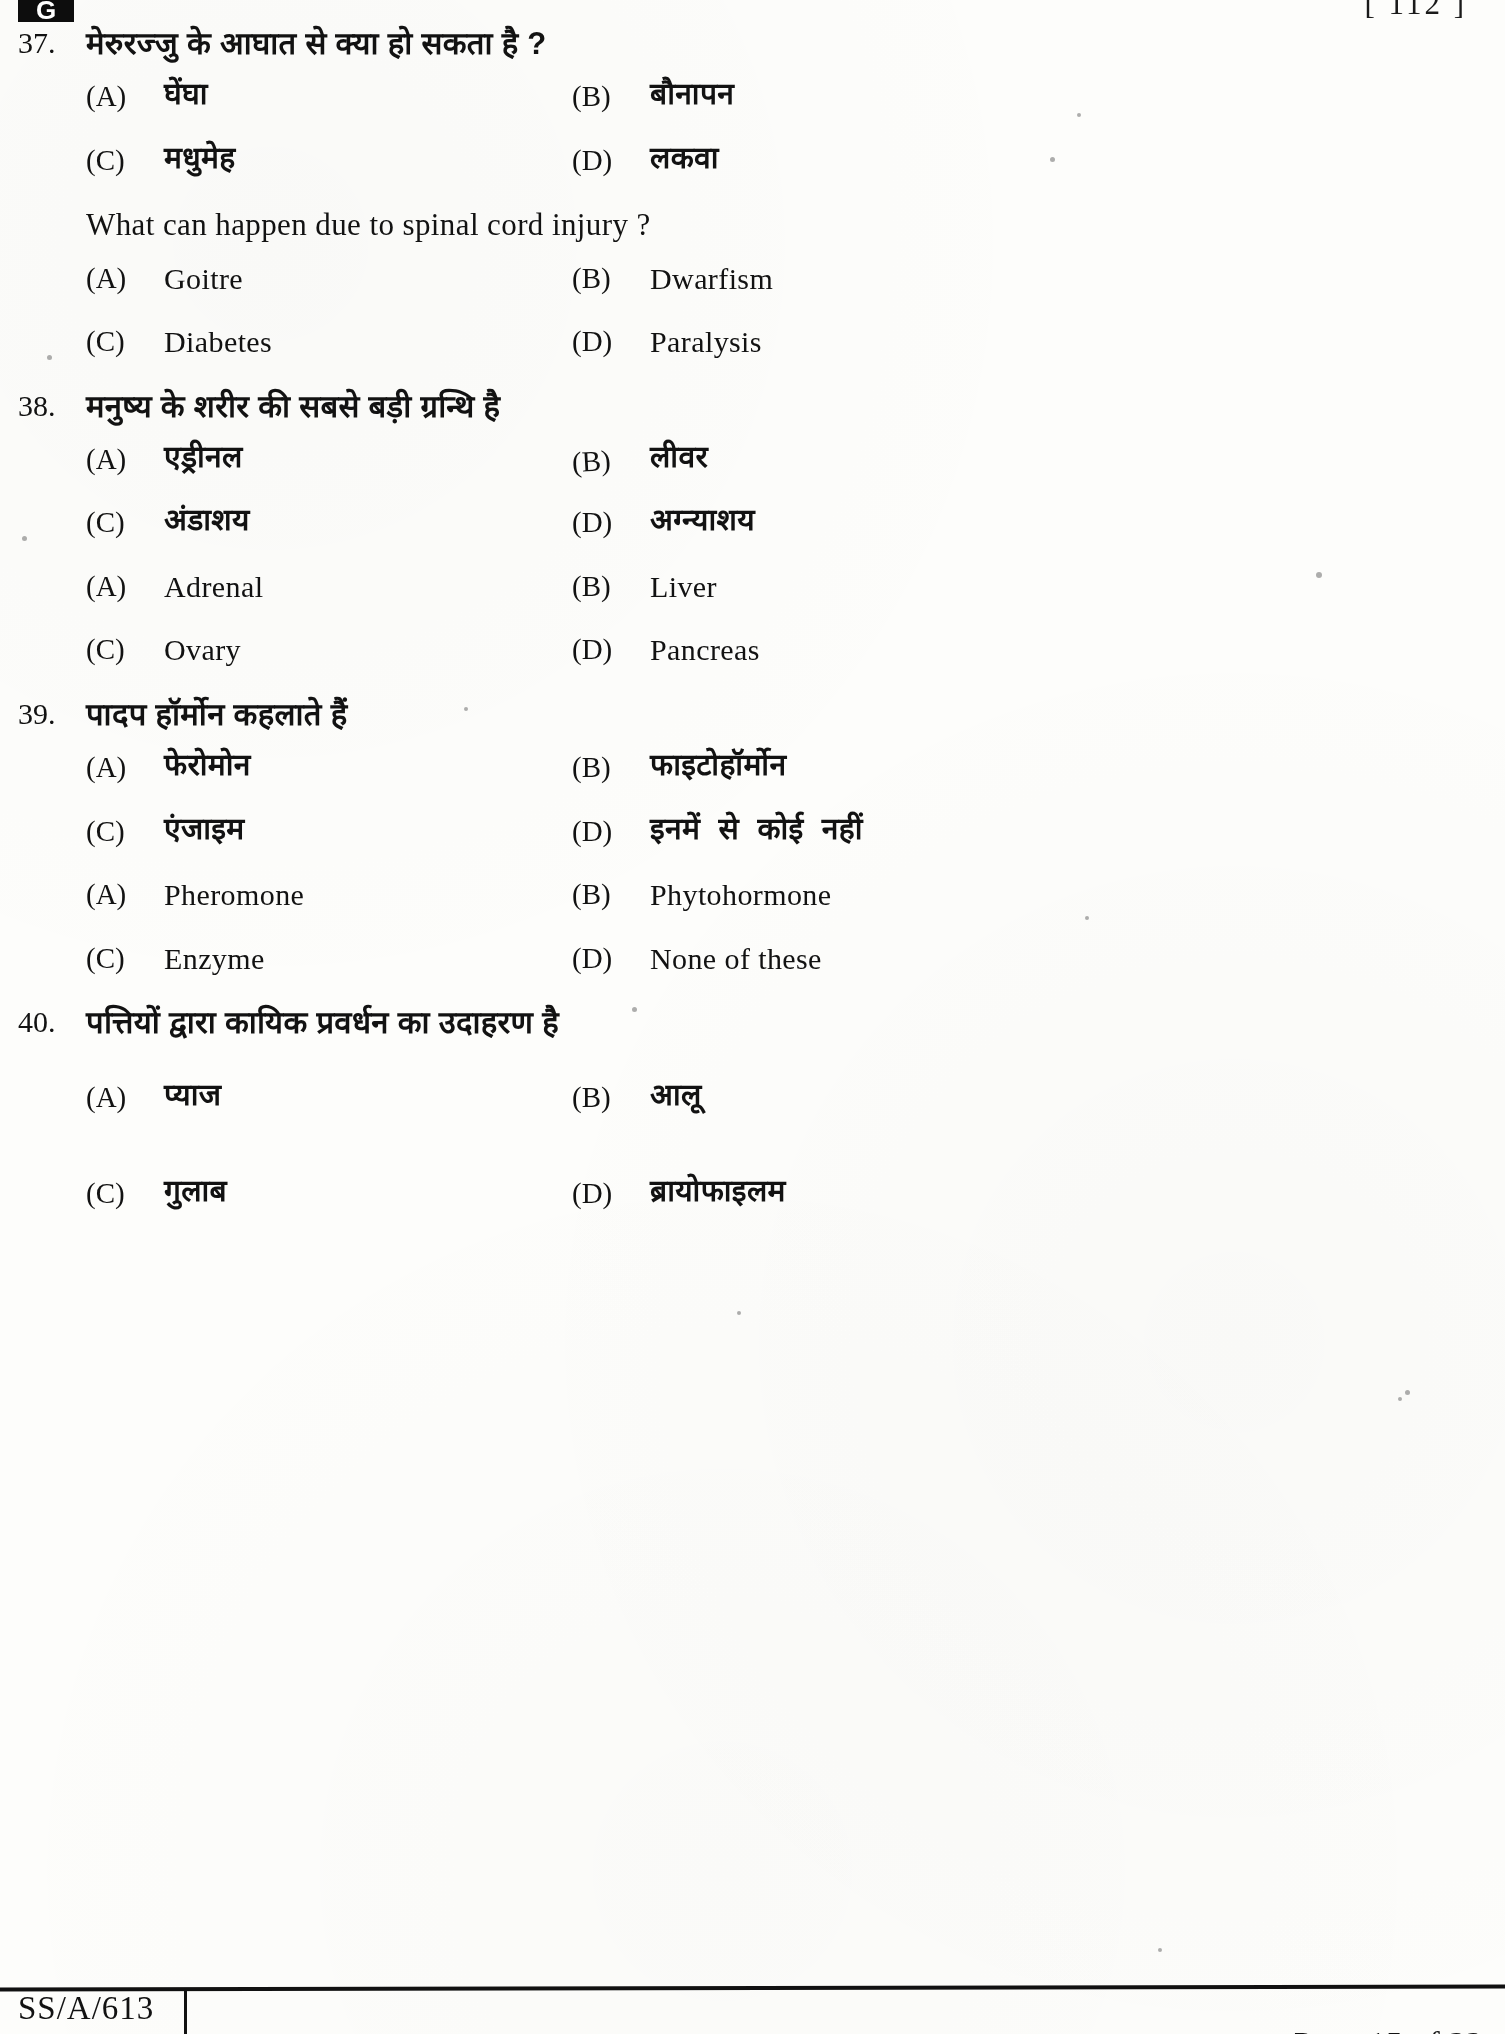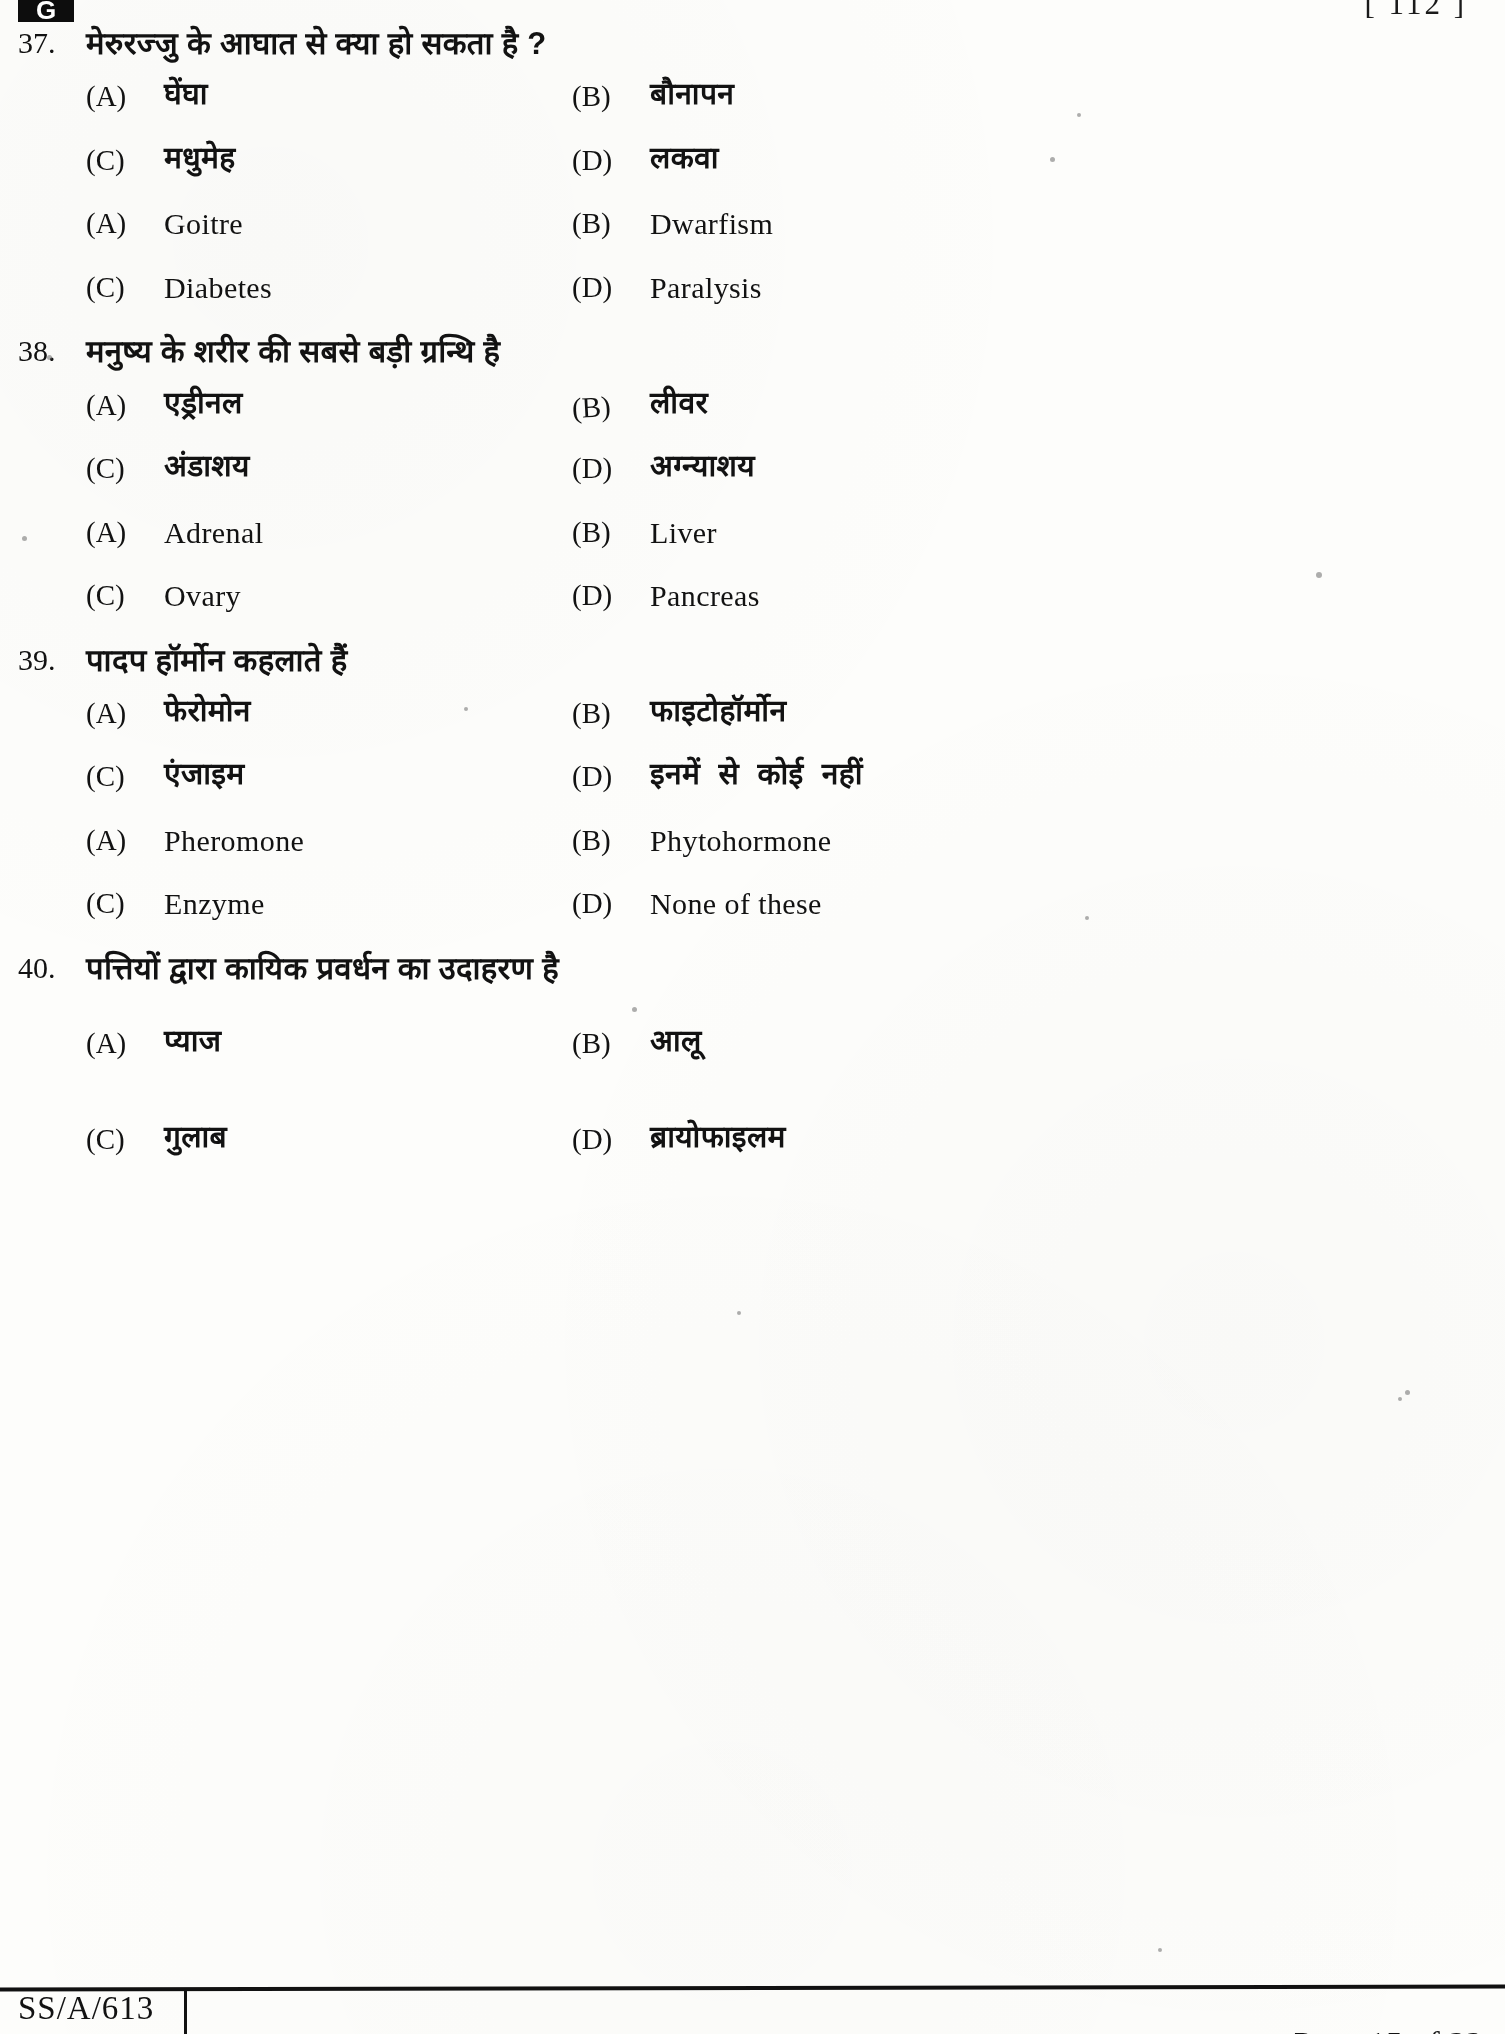--- a/index.html
+++ b/index.html
@@ -239,20 +239,24 @@
           <div class="opt-cell left">
             <span class="opt-key">(C)</span>
             <span class="opt-val hindi">मधुमेह</span>
           </div>
           <div class="opt-cell right">
             <span class="opt-key">(D)</span>
             <span class="opt-val hindi">लकवा</span>
           </div>
         </div>
       </div>
+      <div class="q-row">
+        <div class="q-num"></div>
+        <div class="q-text english">What can happen due to spinal cord injury ?</div>
+      </div>
       <div class="options">
         <div class="opt-row">
           <div class="opt-cell left">
             <span class="opt-key">(A)</span>
             <span class="opt-val english">Goitre</span>
           </div>
           <div class="opt-cell right">
             <span class="opt-key">(B)</span>
             <span class="opt-val english">Dwarfism</span>
           </div>

